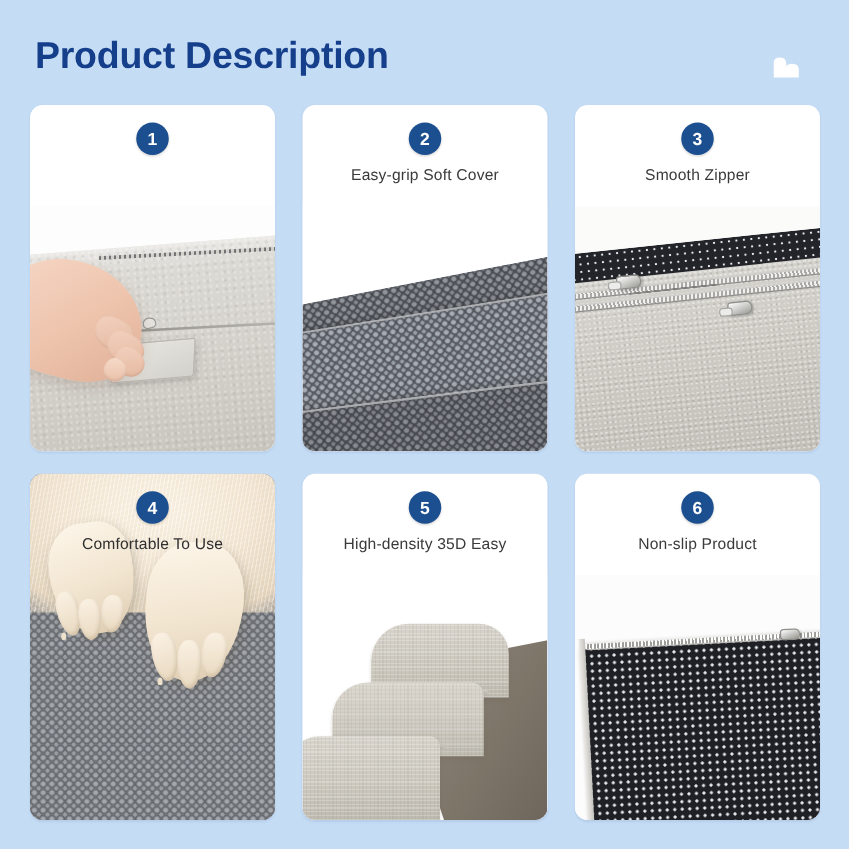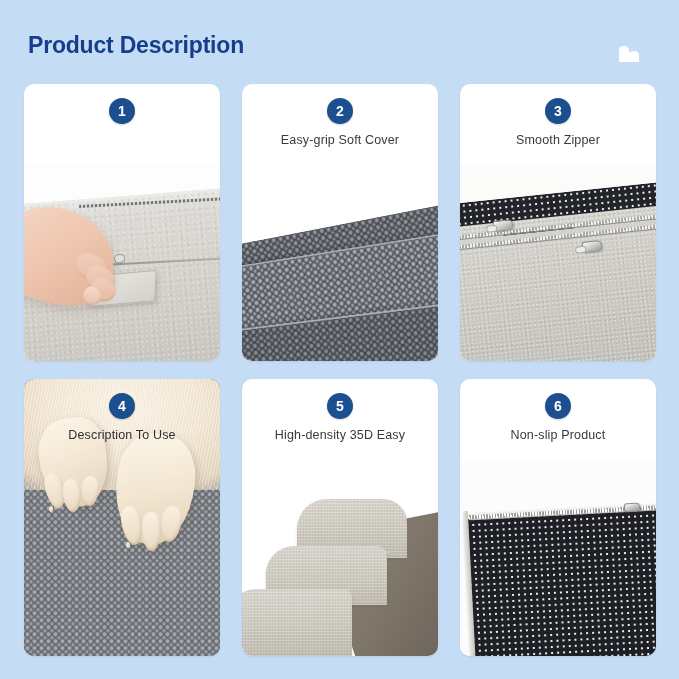--- a/index.html
+++ b/index.html
@@ -18,21 +18,21 @@
   
   .header {
     position: absolute;
     left: 0; top: 0;
     width: 679px; height: 82px;
   }
   .page-title {
     position: absolute;
     left: 28px;
     top: 24px;
-    font-size: 23px;
+    font-size: 30px;
     font-weight: bold;
     letter-spacing: -0.2px;
     color: #153f8a;
     line-height: 42px;
     white-space: nowrap;
   }
   .corner-mark {
     position: absolute;
     right: 34px;
     top: 40px;
@@ -523,21 +523,21 @@
       <div class="toe tl2"></div>
       <div class="toe tl3"></div>
       <div class="toe tr1"></div>
       <div class="toe tr2"></div>
       <div class="toe tr3"></div>
       <div class="nail n1"></div>
       <div class="nail n2"></div>
     </div>
     <div class="card-head">
       <span class="badge">4</span>
-      <div class="card-label">Description To Use</div>
+      <div class="card-label">Comfortable To Use</div>
     </div>
   </div>
 
   <div class="card">
     <div class="card-media m5">
       <div class="side"></div>
       <div class="step st-top"></div>
       <div class="tread tr-a"></div>
       <div class="step st-mid"></div>
       <div class="tread tr-b"></div>

